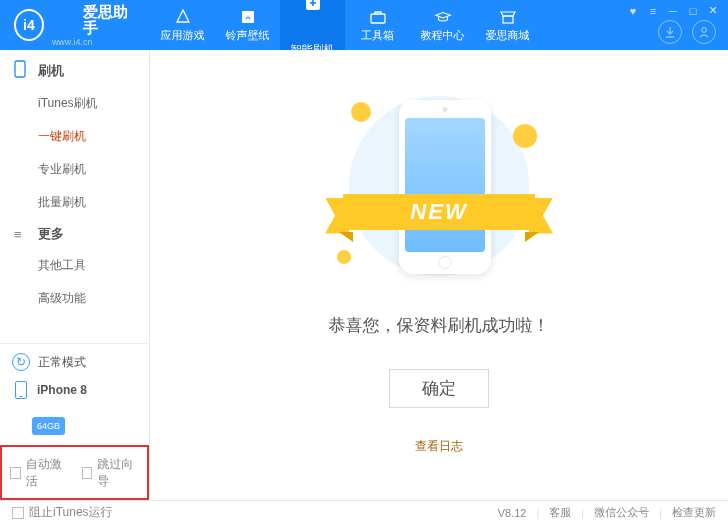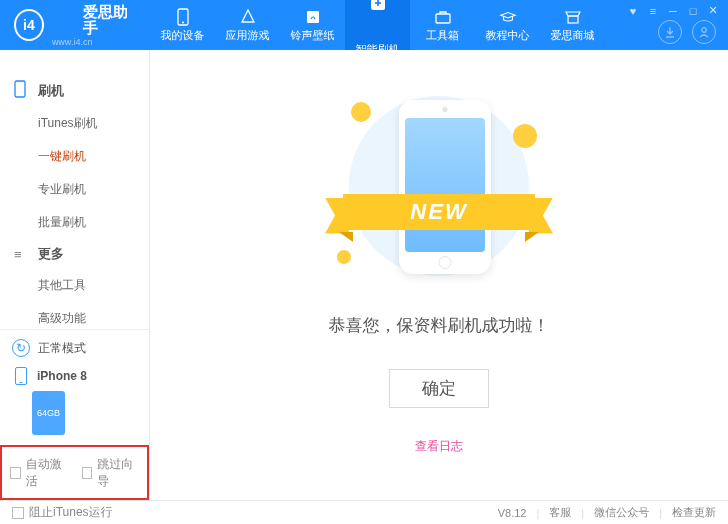--- a/index.html
+++ b/index.html
@@ -17,32 +17,32 @@
     .nav-icon { width: 18px; height: 18px; margin-bottom: 2px; display: flex; align-items: center; justify-content: center; }
     .nav-label { font-size: 11px; }
     .header-right { position: absolute; right: 8px; top: 4px; display: flex; gap: 6px; color: #cfe6ff; font-size: 11px; align-items: center; }
     .header-mini { cursor: pointer; width: 14px; text-align: center; }
     .header-icons-big { position: absolute; right: 12px; bottom: 6px; display: flex; gap: 10px; }
     .circ-btn { width: 24px; height: 24px; border: 1.5px solid #8dc4ff; border-radius: 50%; display: flex; align-items: center; justify-content: center; color: #8dc4ff; cursor: pointer; }
 
     
     .body { display: flex; height: 450px; }
     .sidebar { width: 150px; border-right: 1px solid #e8e8e8; display: flex; flex-direction: column; background: #fff; }
-    .side-scroll { flex: 1; overflow: hidden; padding-top: 24px; }
+    .side-scroll { flex: 1; overflow: hidden; padding-top: 4px; }
     .sect-head { display: flex; align-items: center; padding: 6px 14px; color: #555; font-size: 13px; font-weight: bold; }
     .sect-head .ic { width: 16px; margin-right: 8px; color: #1e8bff; }
     .side-item { padding: 8px 8px 8px 38px; color: #666; font-size: 12px; cursor: pointer; }
     .side-item.active { color: #c2410c; }
     
     .status-box { border-top: 1px solid #eee; padding: 4px 10px; }
     .status-row { display: flex; align-items: center; padding: 5px 2px; color: #555; font-size: 12px; }
     .ref-ic { width: 18px; height: 18px; margin-right: 8px; color: #3b9dff; border: 1.5px solid #3b9dff; border-radius: 50%; display: flex; align-items: center; justify-content: center; font-size: 12px; }
     .phone-ic { width: 12px; height: 18px; border: 1.5px solid #3b9dff; border-radius: 2px; margin-right: 10px; margin-left: 3px; position: relative; }
     .phone-ic::after { content: ''; position: absolute; bottom: 1px; left: 50%; transform: translateX(-50%); width: 3px; height: 1px; background: #3b9dff; }
-    .badge { display: inline-block; background: #4da6ff; color: #fff; font-size: 9px; padding: 17px 5px; border-radius: 3px; margin-left: 22px; margin-top: 4px; }
+    .badge { display: inline-block; background: #4da6ff; color: #fff; font-size: 9px; padding: 4px 5px; border-radius: 3px; margin-left: 22px; margin-top: 16px; }
     
     .bottom-check { border-top: 1px solid #eee; padding: 10px 10px; outline: 2px solid #d33; outline-offset: -2px; display: flex; gap: 14px; }
     .cb { display: flex; align-items: center; gap: 5px; color: #888; font-size: 12px; cursor: pointer; }
     .cb-box { width: 12px; height: 12px; border: 1px solid #bbb; background: #fff; }
 
     
     .main { flex: 1; display: flex; flex-direction: column; align-items: center; justify-content: center; background: #fff; gap: 12px; }
     .illus { width: 220px; height: 200px; position: relative; margin-bottom: 16px; margin-top: -10px; }
     .big-circ { position: absolute; width: 180px; height: 180px; border-radius: 50%; background: #eaf5fe; left: 20px; top: 10px; }
     .dot { position: absolute; width: 24px; height: 24px; background: #ffcf3f; border-radius: 50%; }
@@ -57,49 +57,40 @@
     .rib-bar { position: absolute; left: 14px; right: 14px; top: 4px; height: 36px; background: #ffca28; display: flex; align-items: center; justify-content: center; color: #fff; font-weight: bold; font-size: 22px; letter-spacing: 2px; font-style: italic; }
     .rib-tail { position: absolute; width: 0; height: 0; bottom: -8px; border-top: 10px solid #e0a400; }
     .rt-l { left: 10px; border-left: 14px solid transparent; }
     .rt-r { right: 10px; border-right: 14px solid transparent; }
     .rib-end { position: absolute; width: 24px; height: 36px; top: 8px; background: #ffca28; }
     .re-l { left: -4px; clip-path: polygon(100% 0, 100% 100%, 0 100%, 42% 50%, 0 0); }
     .re-r { right: -4px; clip-path: polygon(0 0, 100% 0, 58% 50%, 100% 100%, 0 100%); }
 
     .msg { font-size: 17px; color: #555; margin-bottom: 20px; }
     .ok-btn { border: 1px solid #d9d9d9; background: #fff; padding: 7px 32px; font-size: 17px; color: #555; cursor: pointer; margin-bottom: 18px; }
-    .log-link { color: #ec4899; font-size: 12px; cursor: pointer; }
+    .log-link { color: #a16207; font-size: 12px; cursor: pointer; }
 
     
     .footer { height: 24px; border-top: 1px solid #e8e8e8; display: flex; align-items: center; padding: 0 12px; font-size: 11px; color: #888; }
     .footer .cb { color: #888; }
     .foot-right { margin-left: auto; display: flex; gap: 10px; align-items: center; }
     .divider { color: #ddd; }
   </style>
 </head>
 <body>
 
 <div class="header">
   <div class="logo-area">
     <div class="logo">i4</div>
     <div>
       <div class="logo-text">爱思助手</div>
       <div class="logo-sub">www.i4.cn</div>
     </div>
   </div>
   <div class="nav">
-    <div class="nav-item">
-      <span class="nav-icon">
-          <svg width="16" height="18" viewBox="0 0 16 18">
-            <rect x="3" y="1" width="10" height="16" rx="1.5" fill="none" stroke="#fff" stroke-width="1.3"></rect>
-            <circle cx="8" cy="14.5" r="1" fill="#fff"></circle>
-          </svg>
-        </span>
-      <span class="nav-label">我的设备</span>
-    </div>
     <div class="nav-item">
       <span class="nav-icon">
           <svg width="18" height="18" viewBox="0 0 18 18">
             <path d="M9 2 L15 14 H3 Z" fill="none" stroke="#fff" stroke-width="1.3"></path>
           </svg>
         </span>
       <span class="nav-label">应用游戏</span>
     </div>
     <div class="nav-item">
       <span class="nav-icon">

